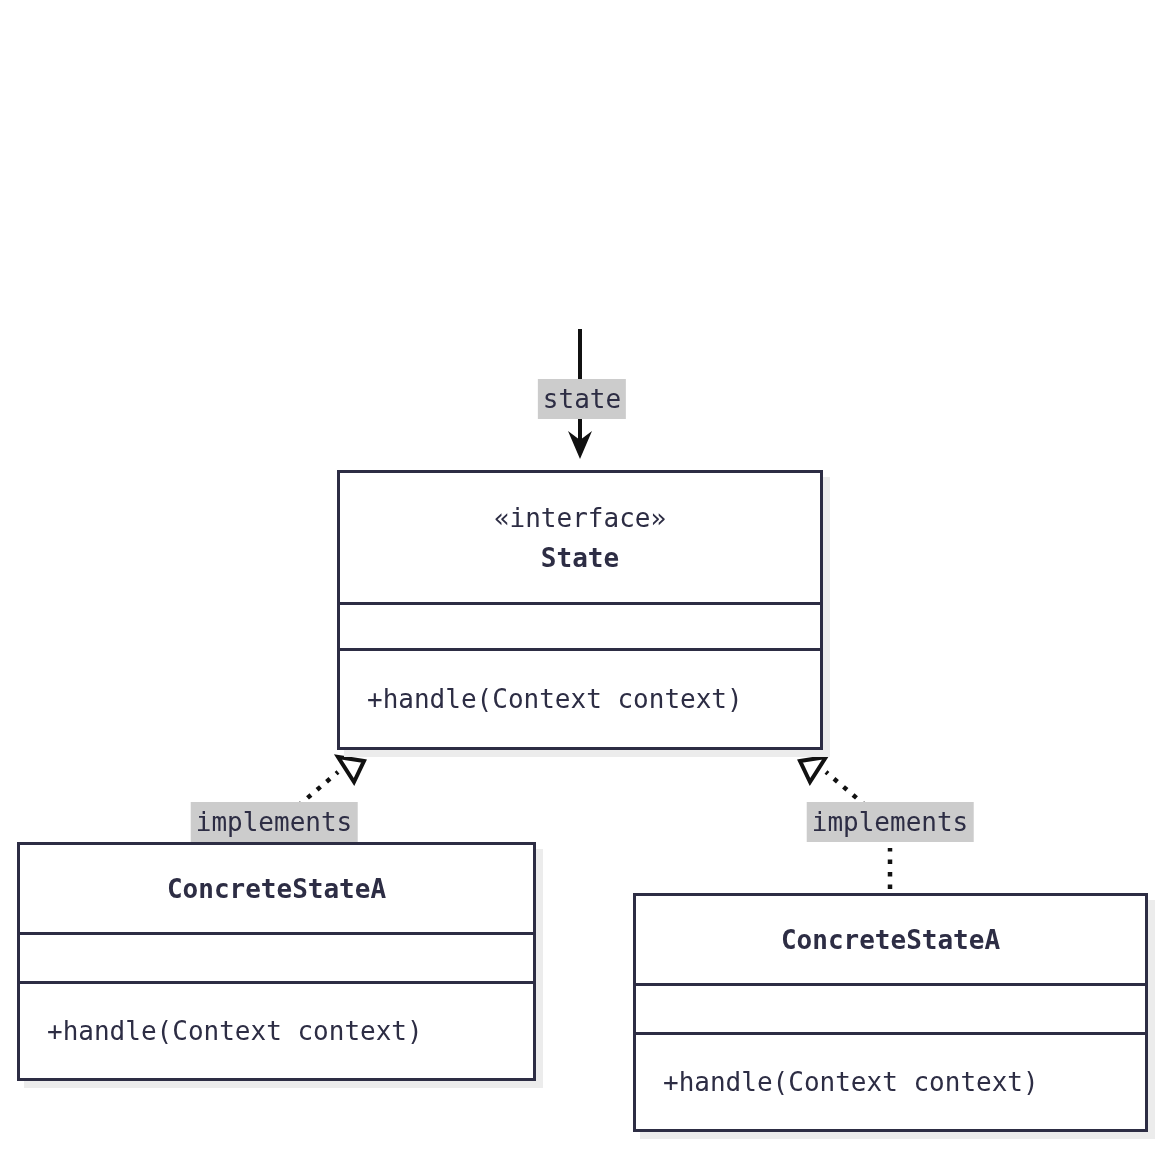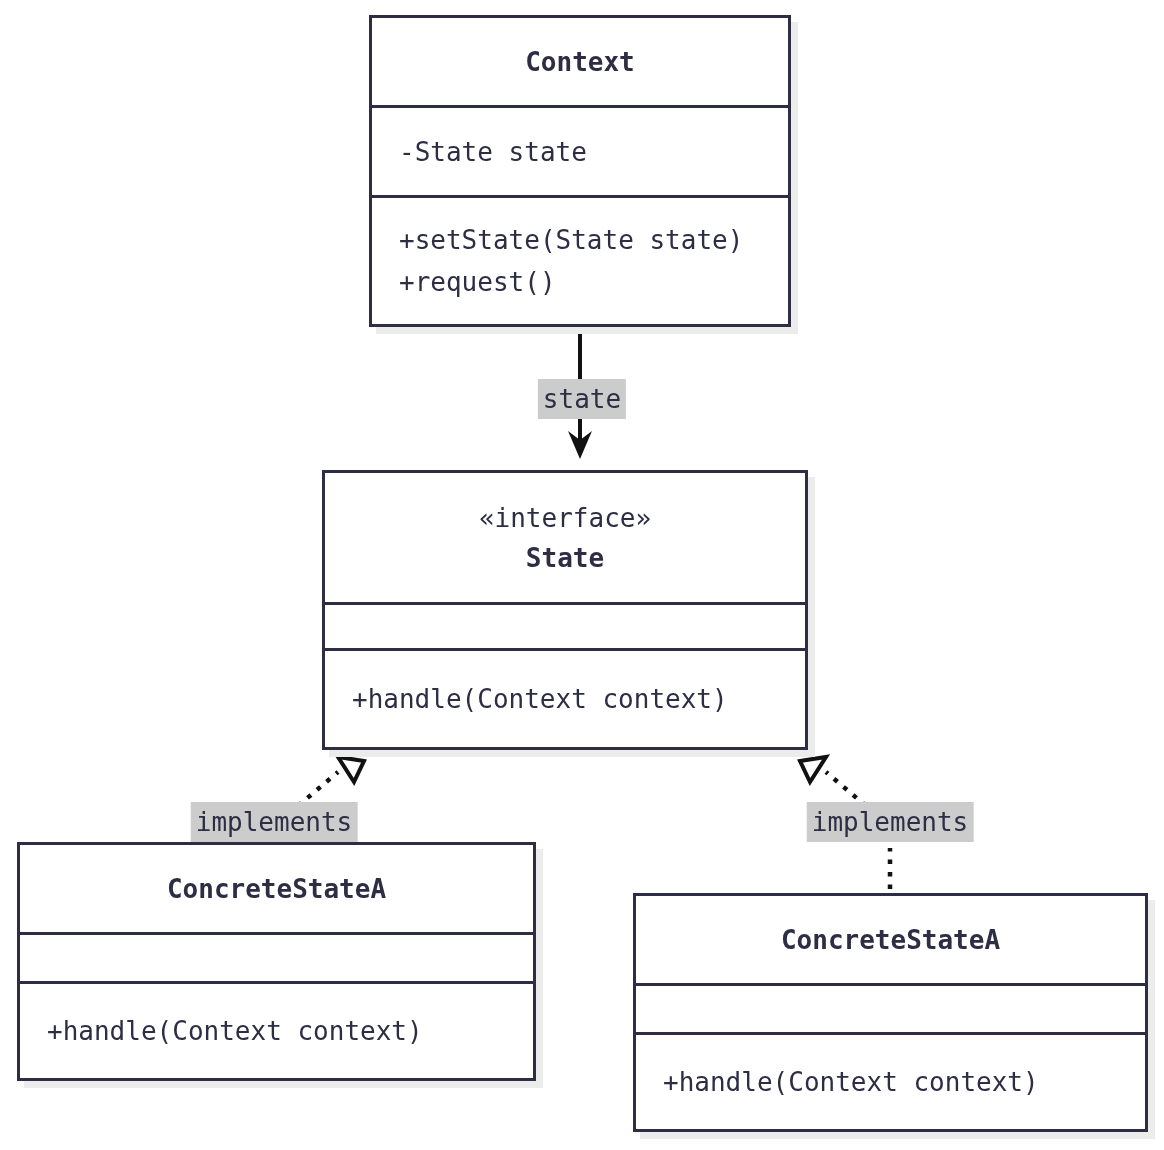--- a/index.html
+++ b/index.html
@@ -37,21 +37,21 @@
   }
   .member{font-size:26px;line-height:42px;white-space:nowrap;}
   .methods{flex:1 1 auto;}
 
   
   #cls-context{left:369px;top:15px;width:422px;height:312px;}
   #cls-context .title-section{height:87px;}
   #cls-context .attrs{height:90px;}
 
   
-  #cls-state{left:322px;top:470px;width:486px;height:280px;}
+  #cls-state{left:337px;top:470px;width:486px;height:280px;}
   #cls-state .title-section{height:129px;}
   #cls-state .attrs{height:46px;}
 
   
   #cls-concrete-a{left:17px;top:842px;width:519px;height:239px;}
   #cls-concrete-a .title-section{height:87px;}
   #cls-concrete-a .attrs{height:49px;}
 
   
   #cls-concrete-b{left:633px;top:893px;width:515px;height:239px;}
@@ -90,32 +90,20 @@
       <polygon points="364,761 338,757 354,782" fill="#ffffff" stroke="#111111" stroke-width="4" stroke-linejoin="miter"></polygon>
     </g>
 
     <g>
       <line x1="890" y1="889" x2="890" y2="848" stroke="#111111" stroke-width="4.5" stroke-dasharray="4.5 8"></line>
       <line x1="866" y1="806" x2="826" y2="772" stroke="#111111" stroke-width="4.5" stroke-dasharray="4.5 8"></line>
       <polygon points="800,761 826,757 810,782" fill="#ffffff" stroke="#111111" stroke-width="4" stroke-linejoin="miter"></polygon>
     </g>
   </svg>
 
-  <section class="uml-class" id="cls-context">
-    <header class="compartment title-section">
-      <div class="class-name">Context</div>
-    </header>
-    <div class="compartment members attrs">
-      <div class="member">-State state</div>
-    </div>
-    <div class="compartment members methods">
-      <div class="member">+setState(State state)</div>
-      <div class="member">+request()</div>
-    </div>
-  </section>
 
   <section class="uml-class" id="cls-state">
     <header class="compartment title-section">
       <div class="stereotype">«interface»</div>
       <div class="class-name">State</div>
     </header>
     <div class="compartment members attrs"></div>
     <div class="compartment members methods">
       <div class="member">+handle(Context context)</div>
     </div>

